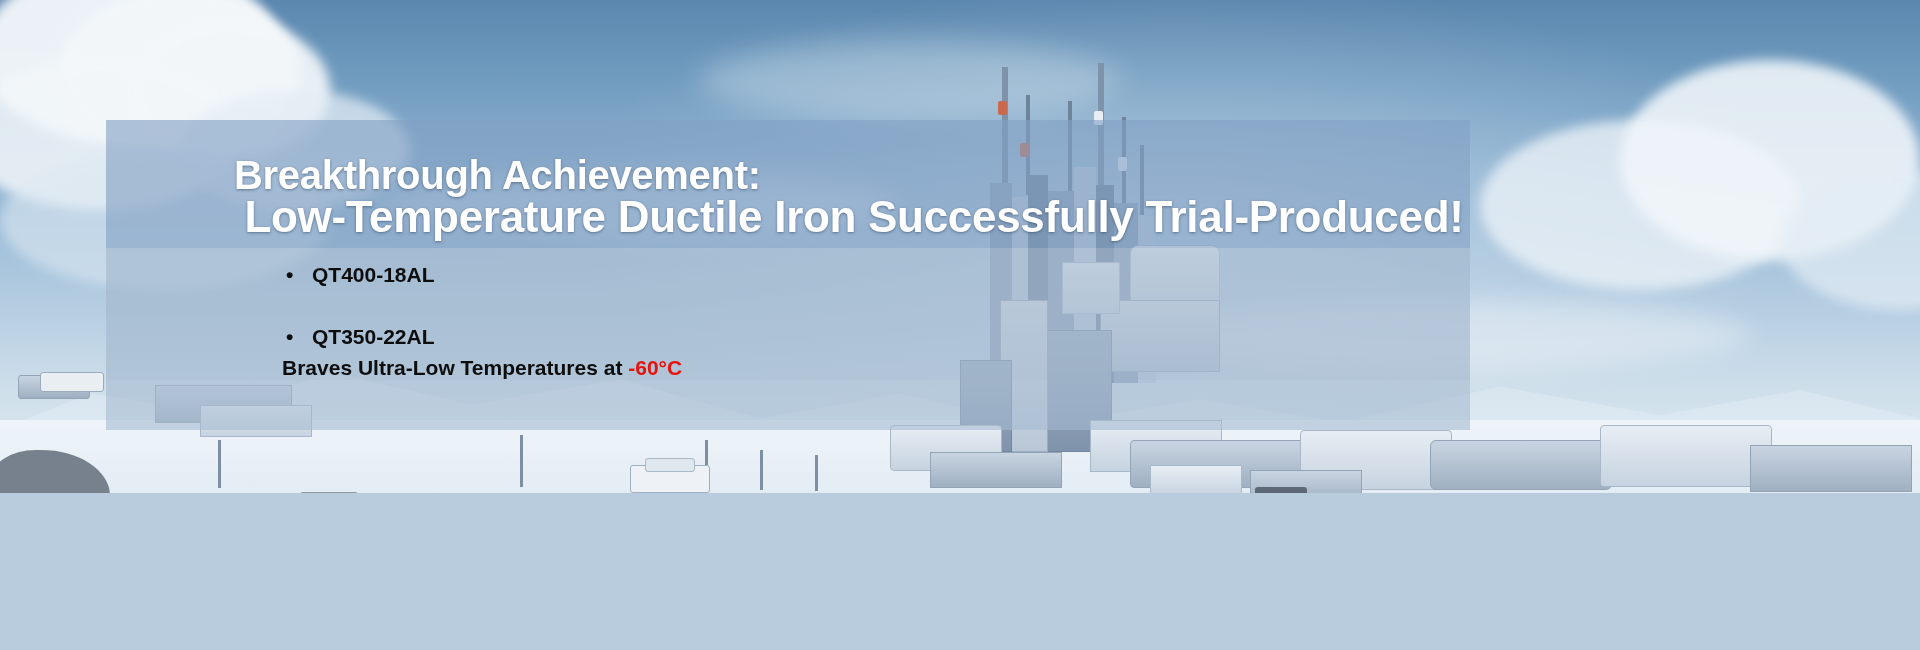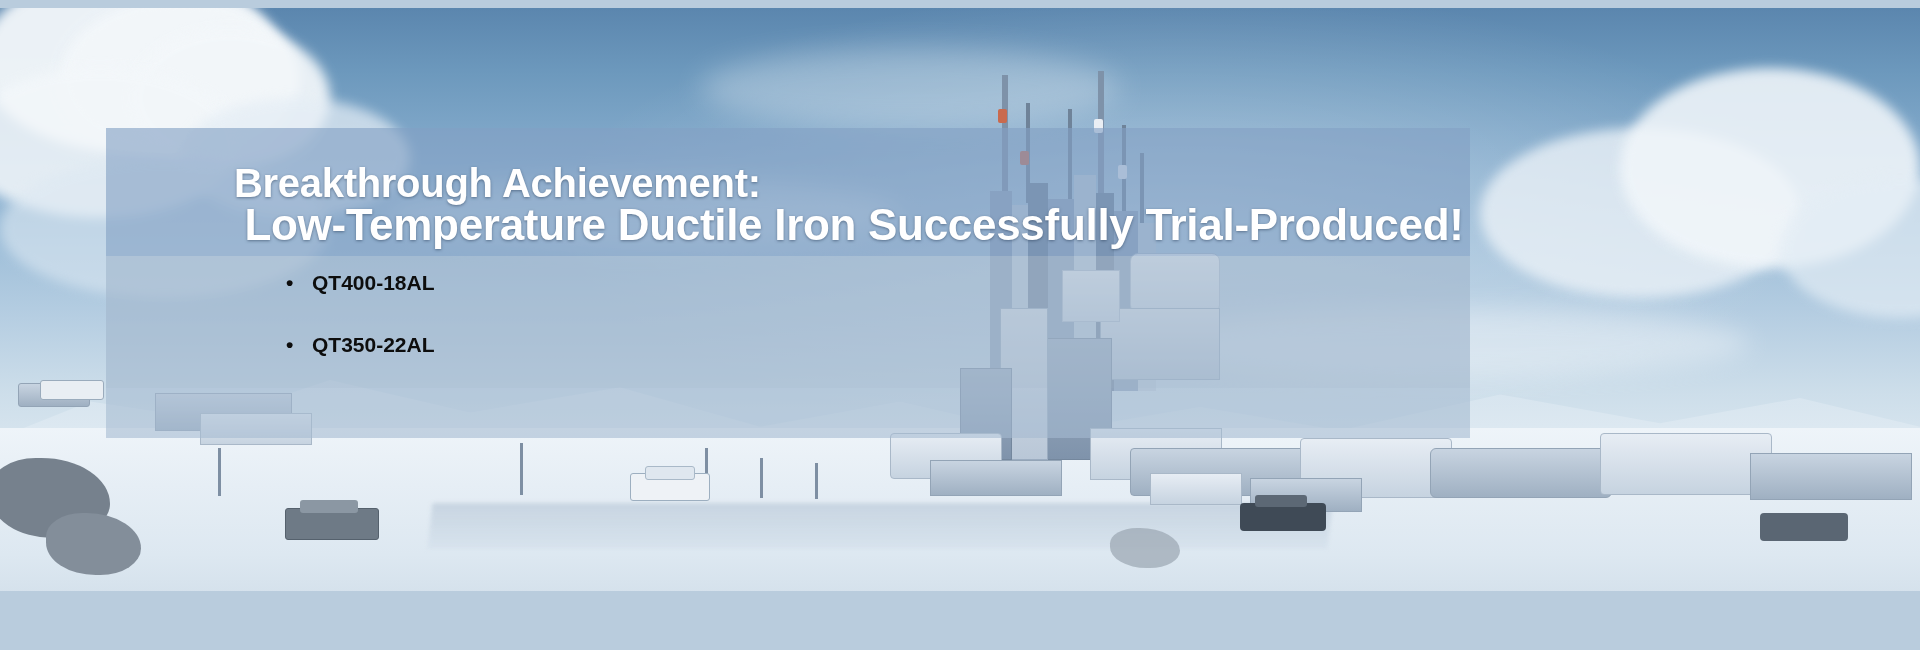--- a/index.html
+++ b/index.html
@@ -1,21 +1,21 @@
 <!DOCTYPE html>
 <html><head>
 <meta charset="utf-8">
 <style>
   html,body{margin:0;padding:0;}
   body{
     width:1920px;height:650px;overflow:hidden;
     font-family:"Liberation Sans", sans-serif;
     background:#b9ccdd;
   }
-  .banner{position:relative;width:1920px;height:583px;overflow:hidden;margin-top:8px;}
+  .banner{position:relative;width:1920px;height:493px;overflow:hidden;}
 
   
   .scene{position:absolute;inset:0;}
   .sky{
     position:absolute;left:0;top:0;width:1920px;height:470px;
     background:linear-gradient(180deg,#5b86ae 0%, #6d99bd 14%, #83aacb 30%, #9cbdd8 48%, #b6cee2 66%, #cddeea 82%, #dfeaf2 100%);
   }
   .sky-haze{
     position:absolute;left:0;top:0;width:1920px;height:470px;
     background:radial-gradient(ellipse 900px 330px at 1180px 210px, rgba(255,255,255,0.30), rgba(255,255,255,0) 70%);
@@ -247,16 +247,17 @@
       </span>
     </div>
 
     <div class="gap"></div>
 
     <div class="b-group">
       <span class="b-title">
         <span class="dot">•</span>
         <span>QT350-22AL</span>
       </span>
+      <span class="b-desc"><span>Braves Ultra-Low Temperatures at </span><span class="temp">-60°C</span></span>
     </div>
 
   </div>
 </div>
 
 </body></html>

